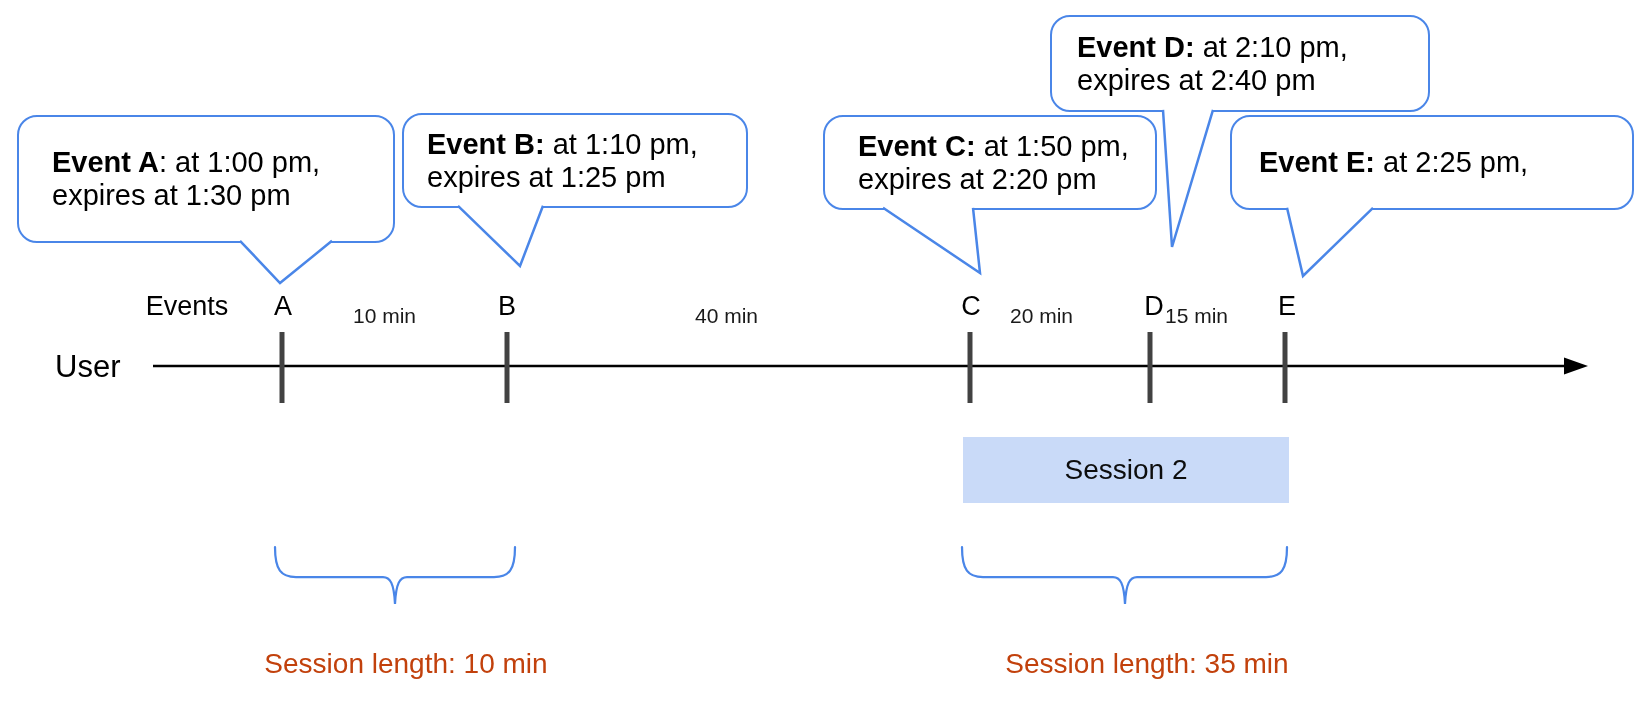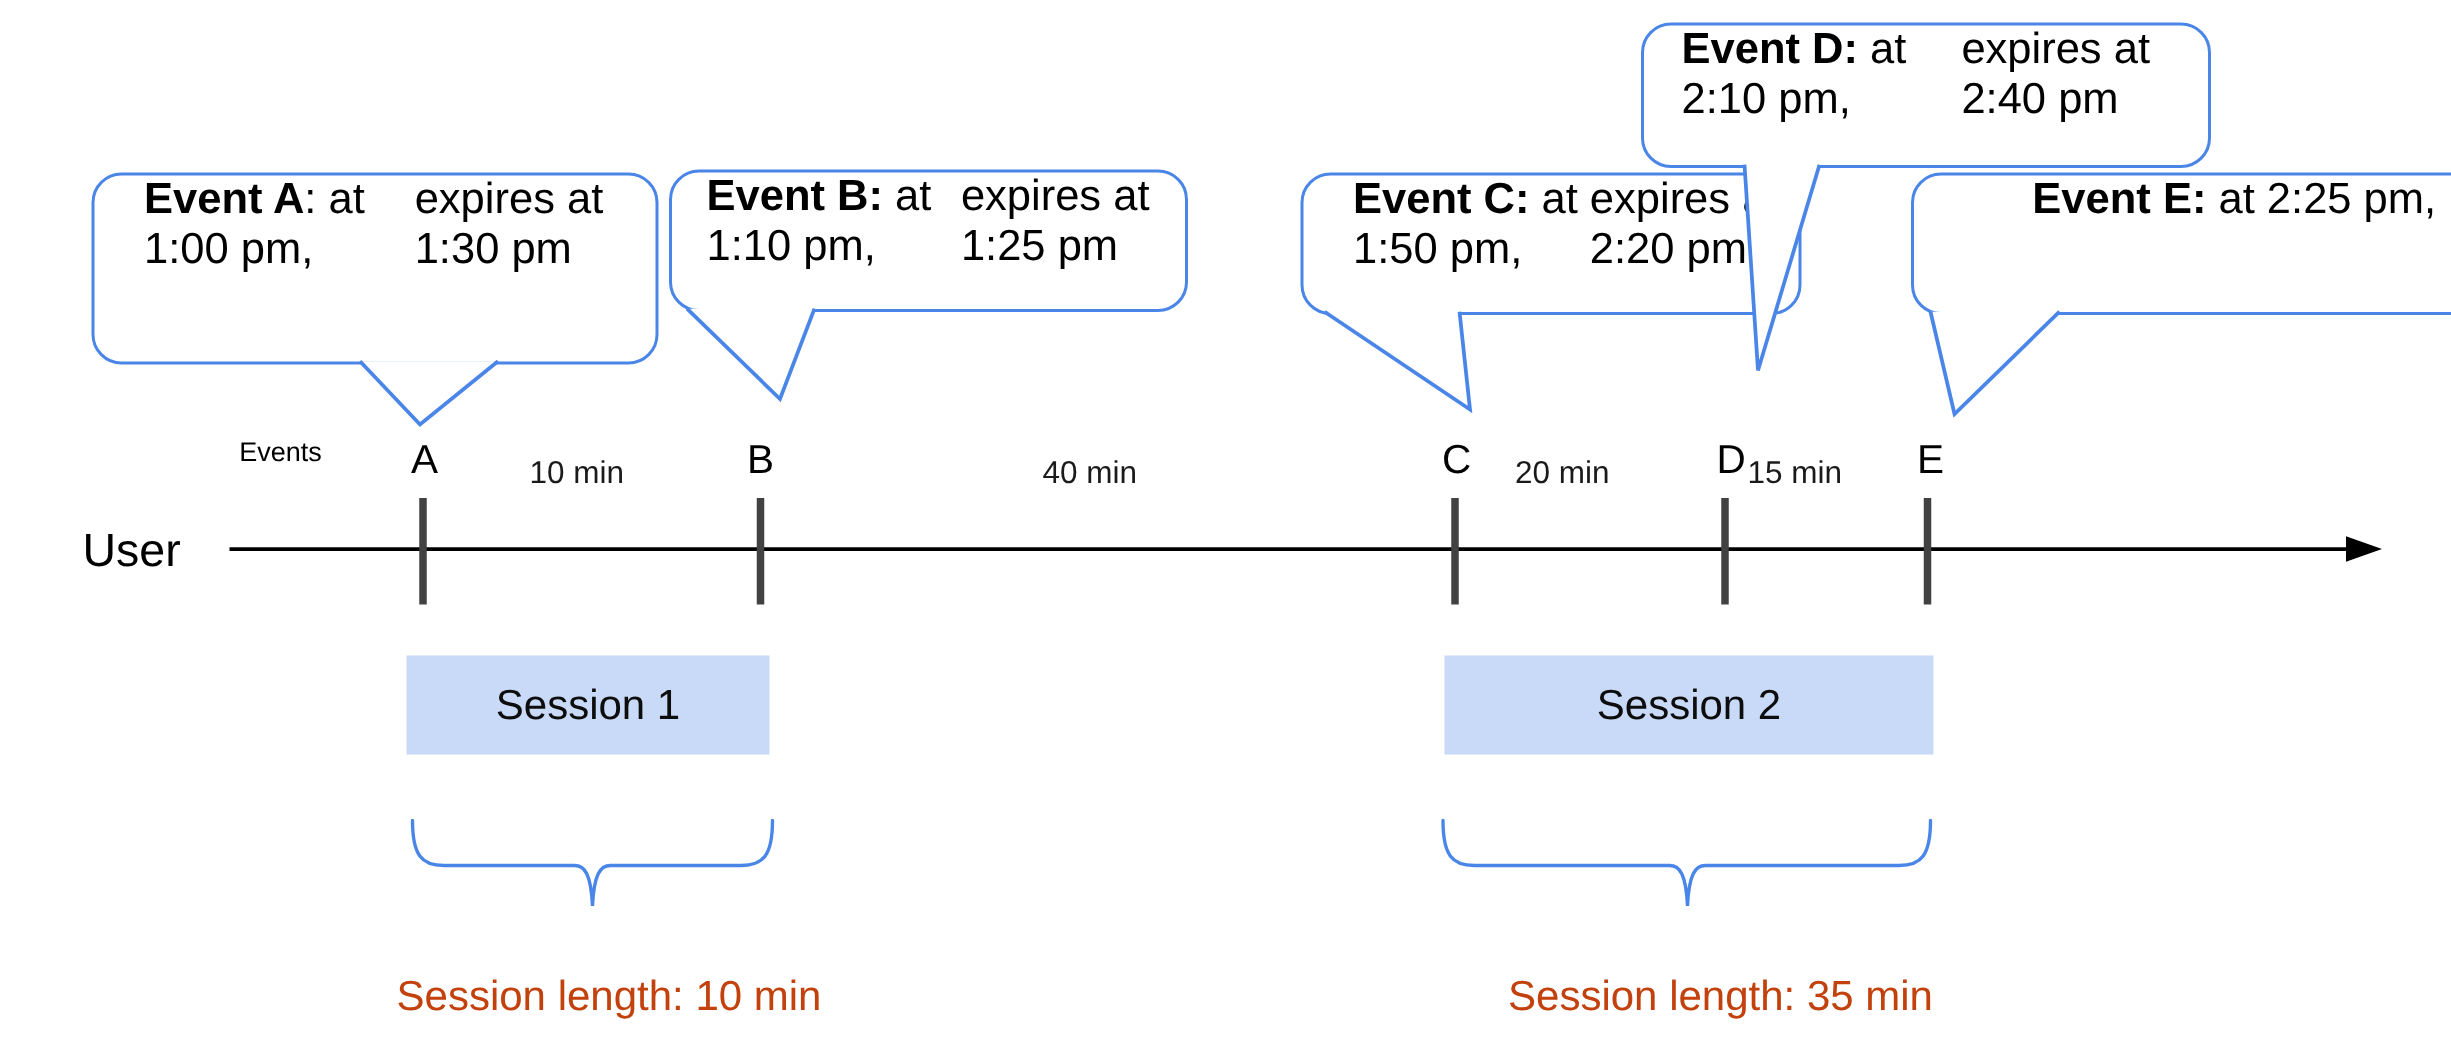--- a/index.html
+++ b/index.html
@@ -5,29 +5,29 @@
   html,body{margin:0;padding:0;background:#ffffff;}
   #canvas{
     position:relative;width:1634px;height:702px;background:#ffffff;
     font-family:"Liberation Sans", sans-serif;color:#000;overflow:hidden;
   }
   .abs{position:absolute;}
   
   .bubble{
     position:absolute;box-sizing:border-box;background:#ffffff;
     border:2.5px solid #4a86e8;border-radius:20px;
-    display:flex;flex-direction:row;justify-content:center;
-    font-size:29px;line-height:33px;color:#000;z-index:2;margin-left:44px;
+    display:flex;flex-direction:column;justify-content:center;
+    font-size:29px;line-height:33px;color:#000;z-index:2;
   }
   .bubble .bold{font-weight:bold;}
   
   #overlay{position:absolute;left:0;top:0;z-index:3;pointer-events:none;}
   
   .user-label{font-size:31px;line-height:34px;z-index:1;}
-  .events-label{font-size:18px;text-align:center;z-index:1;}
+  .events-label{font-size:27px;text-align:center;z-index:1;}
   .letter{font-size:27px;text-align:center;z-index:1;}
   .interval{font-size:21px;text-align:left;color:#1a1a1a;z-index:1;}
   
   .session-box{
     position:absolute;background:#c9daf8;display:flex;align-items:center;justify-content:center;
     font-size:28px;color:#0d0d0d;z-index:1;
   }
   .session-length{font-size:28px;text-align:center;color:#c2410c;z-index:1;}
 </style>
 </head>
@@ -66,23 +66,20 @@
   <div class="abs letter" style="left:482px;top:291px;width:50px;">B</div>
   <div class="abs letter" style="left:946px;top:291px;width:50px;">C</div>
   <div class="abs letter" style="left:1129px;top:291px;width:50px;">D</div>
   <div class="abs letter" style="left:1262px;top:291px;width:50px;">E</div>
 
   <div class="abs interval" style="left:353px;top:304px;width:100px;">10 min</div>
   <div class="abs interval" style="left:695px;top:304px;width:100px;">40 min</div>
   <div class="abs interval" style="left:1010px;top:304px;width:100px;">20 min</div>
   <div class="abs interval" style="left:1165px;top:304px;width:100px;">15 min</div>
 
-  <div class="session-box" style="left:271px;top:437px;width:242px;height:66px;">
-    <span>Session 1</span>
-  </div>
   <div class="session-box" style="left:963px;top:437px;width:326px;height:66px;">
     <span>Session 2</span>
   </div>
 
   <div class="abs session-length" style="left:256px;top:648px;width:300px;">Session length: 10 min</div>
   <div class="abs session-length" style="left:997px;top:648px;width:300px;">Session length: 35 min</div>
 
   <svg id="overlay" width="1634" height="702" viewBox="0 0 1634 702">
 
     <line x1="153" y1="366" x2="1566" y2="366" stroke="#000000" stroke-width="2.5"></line>

